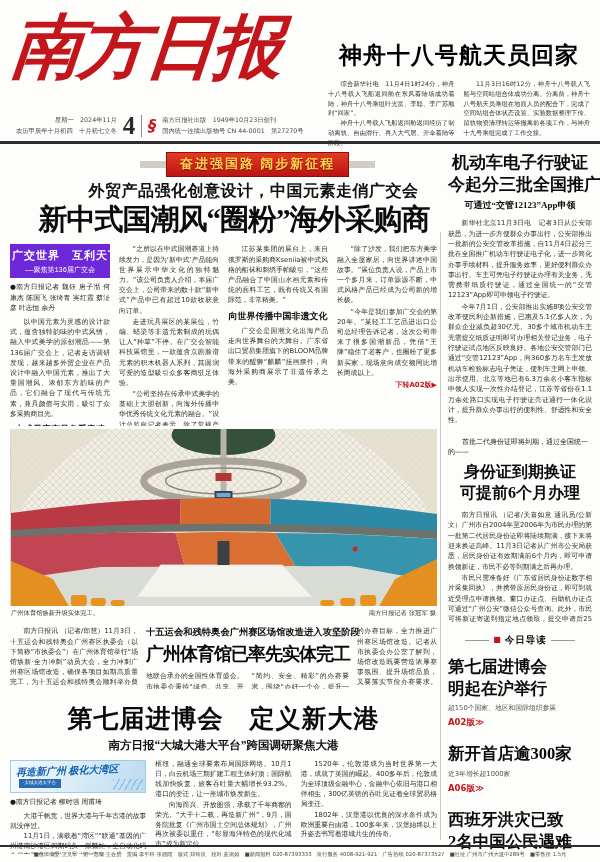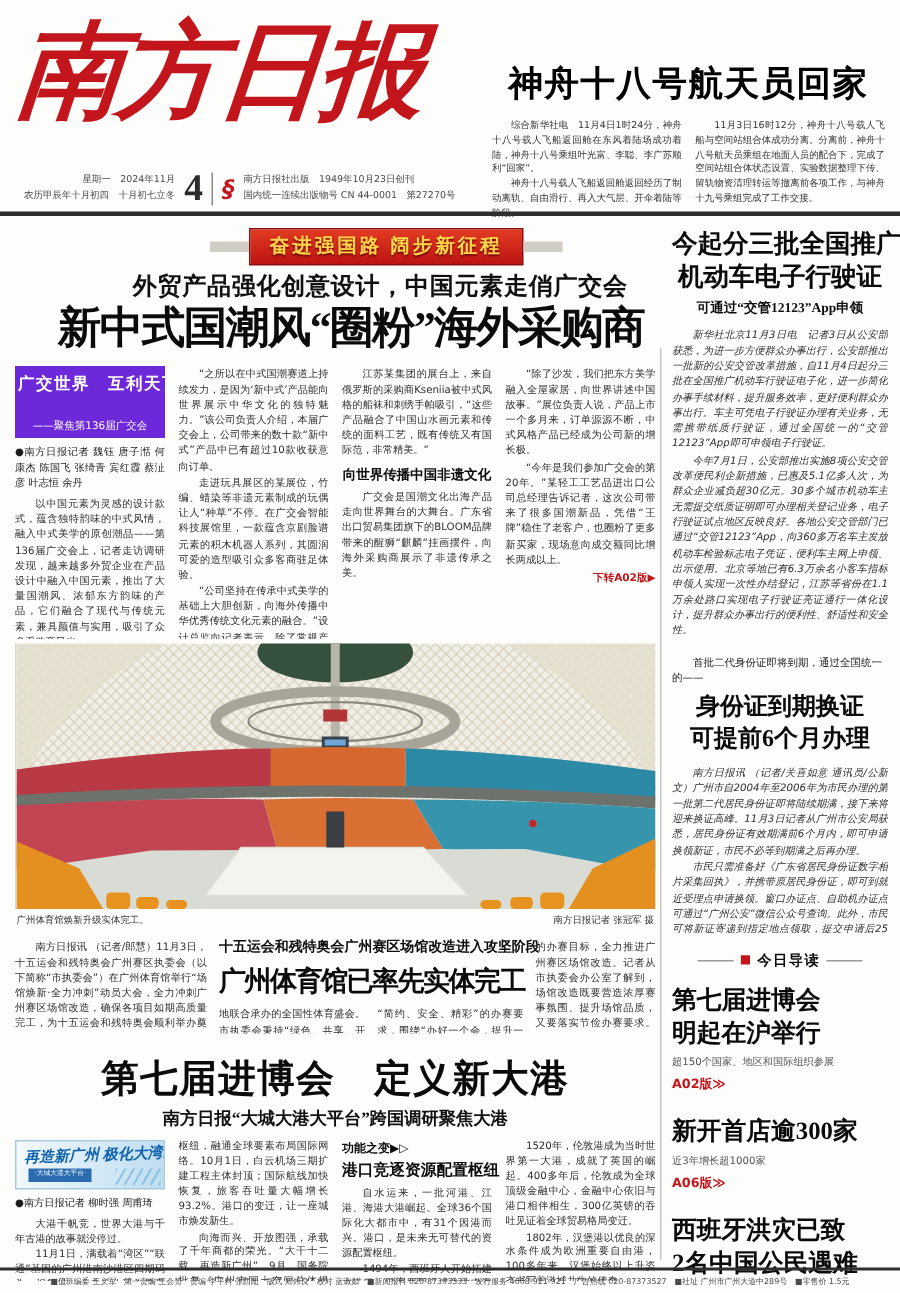--- a/index.html
+++ b/index.html
@@ -33,21 +33,21 @@
  font-family:"Liberation Serif",serif;white-space:nowrap;}
 .kicker{text-align:center;font-size:16px;font-weight:900;margin-top:4px;color:#111;
  font-family:"Liberation Serif",serif;letter-spacing:0.5px;transform:translateX(30px);white-space:nowrap;}
 .headline{width:448px;margin-left:0;text-align:center;font-size:29px;font-weight:900;color:#0b0b0b;
  margin-top:1px;font-family:"Liberation Serif",serif;letter-spacing:-1px;line-height:1.12;white-space:nowrap;}
 .lead-cols{display:flex;gap:9px;margin-top:9px;height:182px;overflow:hidden;font-size:6.8px;
  line-height:1.5;text-align:justify;color:#2e2e2e;}
 .lead-cols .col{flex:1;min-width:0;}
 .theme-box{background:#6d28d9;color:#fff;text-align:center;padding:4px 2px 3px;margin-bottom:4px;}
 .theme-box .t1{font-size:11px;font-weight:bold;letter-spacing:1px;white-space:nowrap;}
-.theme-box .t2{font-size:7px;margin-top:14px;}
+.theme-box .t2{font-size:7px;margin-top:0;font-family:Liberation Mono, monospace;}
 .byline{font-size:6.8px;color:#1c1c1c;margin:3px 0 4px;line-height:1.5;}
 .subhead{text-align:center;font-weight:bold;font-size:9px;margin:4px 0 3px;color:#0d0d0d;
  font-family:"Liberation Serif",serif;}
 .jump{color:#c3161c;font-weight:bold;text-align:right;font-size:7px;margin-top:2px;cursor:pointer;}
 
 .photo-wrap{margin-top:3px;height:177px;position:relative;border-left:1px solid #d8d8d2;}
 .photo-wrap svg{display:block;width:100%;height:100%;}
 .caption{display:flex;justify-content:space-between;font-size:6.3px;color:#333;padding:3px 1px 1px;}
 
 .stadium-row{display:flex;gap:8px;margin-top:7px;height:63px;overflow:hidden;font-size:6.8px;
@@ -81,21 +81,21 @@
 .port-colhead1{font-weight:bold;font-size:8px;color:#0d0d0d;}
 .port-colhead2{font-weight:bold;font-size:10.5px;font-family:"Liberation Serif",serif;color:#0d0d0d;margin:1px 0 3px;white-space:nowrap;}
 
 .divider-v{position:absolute;left:440px;top:232px;width:1px;height:608px;background:#c9c9c4;}
 .sidebar{position:absolute;left:448px;top:152px;width:144px;}
 .sb-h1{text-align:center;font-size:17px;font-weight:900;font-family:"Liberation Serif",serif;
  line-height:1.3;color:#0b0b0b;white-space:nowrap;}
 .sb-sub{text-align:center;font-size:9px;font-weight:bold;margin-top:3px;font-family:"Liberation Serif",serif;
  color:#111;white-space:nowrap;}
 .sb-body{margin-top:6px;font-size:6.8px;line-height:1.52;text-align:justify;color:#2e2e2e;
- max-height:252px;overflow:hidden;font-style:italic;}
+ max-height:252px;overflow:hidden;}
 .sb-body p,.lead-cols p,.stadium-row p,.port-row p{margin-bottom:1px;}
 .sb-kicker{font-size:7px;color:#1c1c1c;text-indent:2em;line-height:1.5;margin-top:10px;}
 .sb-h2{text-align:center;font-size:16px;font-weight:900;font-family:"Liberation Serif",serif;
  line-height:1.35;color:#0b0b0b;margin-top:3px;white-space:nowrap;}
 .sb-body2{max-height:112px;}
 .digest-head{display:flex;align-items:center;gap:4px;justify-content:center;margin:12px 0 9px;}
 .digest-line{width:24px;height:1px;background:#9a9a9a;}
 .digest-sq{color:#c3161c;font-size:8px;line-height:1;}
 .digest-title{font-weight:bold;font-size:9.5px;color:#0d0d0d;letter-spacing:1px;}
 .digest-item{text-align:left;margin-bottom:14px;}
@@ -256,39 +256,33 @@
         <div class="byline">●南方日报记者 柳时强 周甫琦</div>
         <p class="ind">大港千帆竞，世界大港与千年古港的故事就没停过。</p>
         <p class="ind">11月1日，满载着“湾区”“联通”基因的广州港南沙港区四期码头一派繁忙，全自动化码头昼夜不息，再次刷新作业纪录。</p>
 
       </div>
       <div class="col">
         <p>枢纽，融通全球要素布局国际网络。10月1日，白云机场三期扩建工程主体封顶；国际航线加快恢复，旅客吞吐量大幅增长93.2%。港口的变迁，让一座城市焕发新生。</p>
         <p class="ind">向海而兴、开放图强，承载了千年商都的荣光。“大干十二载，再造新广州”，9月，国务院批复《广州市国土空间总体规划》，广州再次被委以重任，“彰显海洋特色的现代化城市”成为新定位。</p>
       </div>
       <div class="col">
-        <div class="port-colhead1">功能之变▶▷</div>
-        <div class="port-colhead2">港口竞逐资源配置枢纽</div>
-        <p class="ind">自水运来，一批河港、江港、海港大港崛起。全球36个国际化大都市中，有31个因港而兴。港口，是未来无可替代的资源配置枢纽。</p>
-        <p class="ind">1494年，西班牙人开始拓建大港口，巴塞罗那港成为地中海第一大港。600多年后，巴塞罗那港已成为欧洲第一旅游大港与文化交融的活力枢纽。</p>
-      </div>
-      <div class="col">
         <p class="ind">1520年，伦敦港成为当时世界第一大港，成就了英国的崛起。400多年后，伦敦成为全球顶级金融中心，金融中心依旧与港口相伴相生，300亿英镑的吞吐见证着全球贸易格局变迁。</p>
         <p class="ind">1802年，汉堡港以优良的深水条件成为欧洲重要自由港，100多年来，汉堡始终以上升姿态书写着港城共生的传奇。</p>
 
       </div>
     </div>
   </div>
 
   <div class="divider-v"></div>
 
   <div class="sidebar">
     <div class="sb-h1">
+      <div>机动车电子行驶证</div>
       <div>今起分三批全国推广</div>
-      <div>机动车电子行驶证</div>
     </div>
     <div class="sb-sub">可通过“交管12123”App申领</div>
     <div class="sb-body">
       <p class="ind">新华社北京11月3日电　记者3日从公安部获悉，为进一步方便群众办事出行，公安部推出一批新的公安交管改革措施，自11月4日起分三批在全国推广机动车行驶证电子化，进一步简化办事手续材料，提升服务效率，更好便利群众办事出行。车主可凭电子行驶证办理有关业务，无需携带纸质行驶证，通过全国统一的“交管12123”App即可申领电子行驶证。</p>
       <p class="ind">今年7月1日，公安部推出实施8项公安交管改革便民利企新措施，已惠及5.1亿多人次，为群众企业减负超30亿元。30多个城市机动车主无需提交纸质证明即可办理相关登记业务，电子行驶证试点地区反映良好。各地公安交管部门已通过“交管12123”App，向360多万名车主发放机动车检验标志电子凭证，便利车主网上申领、出示使用。北京等地已有6.3万余名小客车指标申领人实现一次性办结登记，江苏等省份在1.1万余处路口实现电子行驶证亮证通行一体化设计，提升群众办事出行的便利性、舒适性和安全性。</p>
     </div>
 
     <div class="sb-kicker">首批二代身份证即将到期，通过全国统一的——</div>
     <div class="sb-h2">
       <div>身份证到期换证</div>

